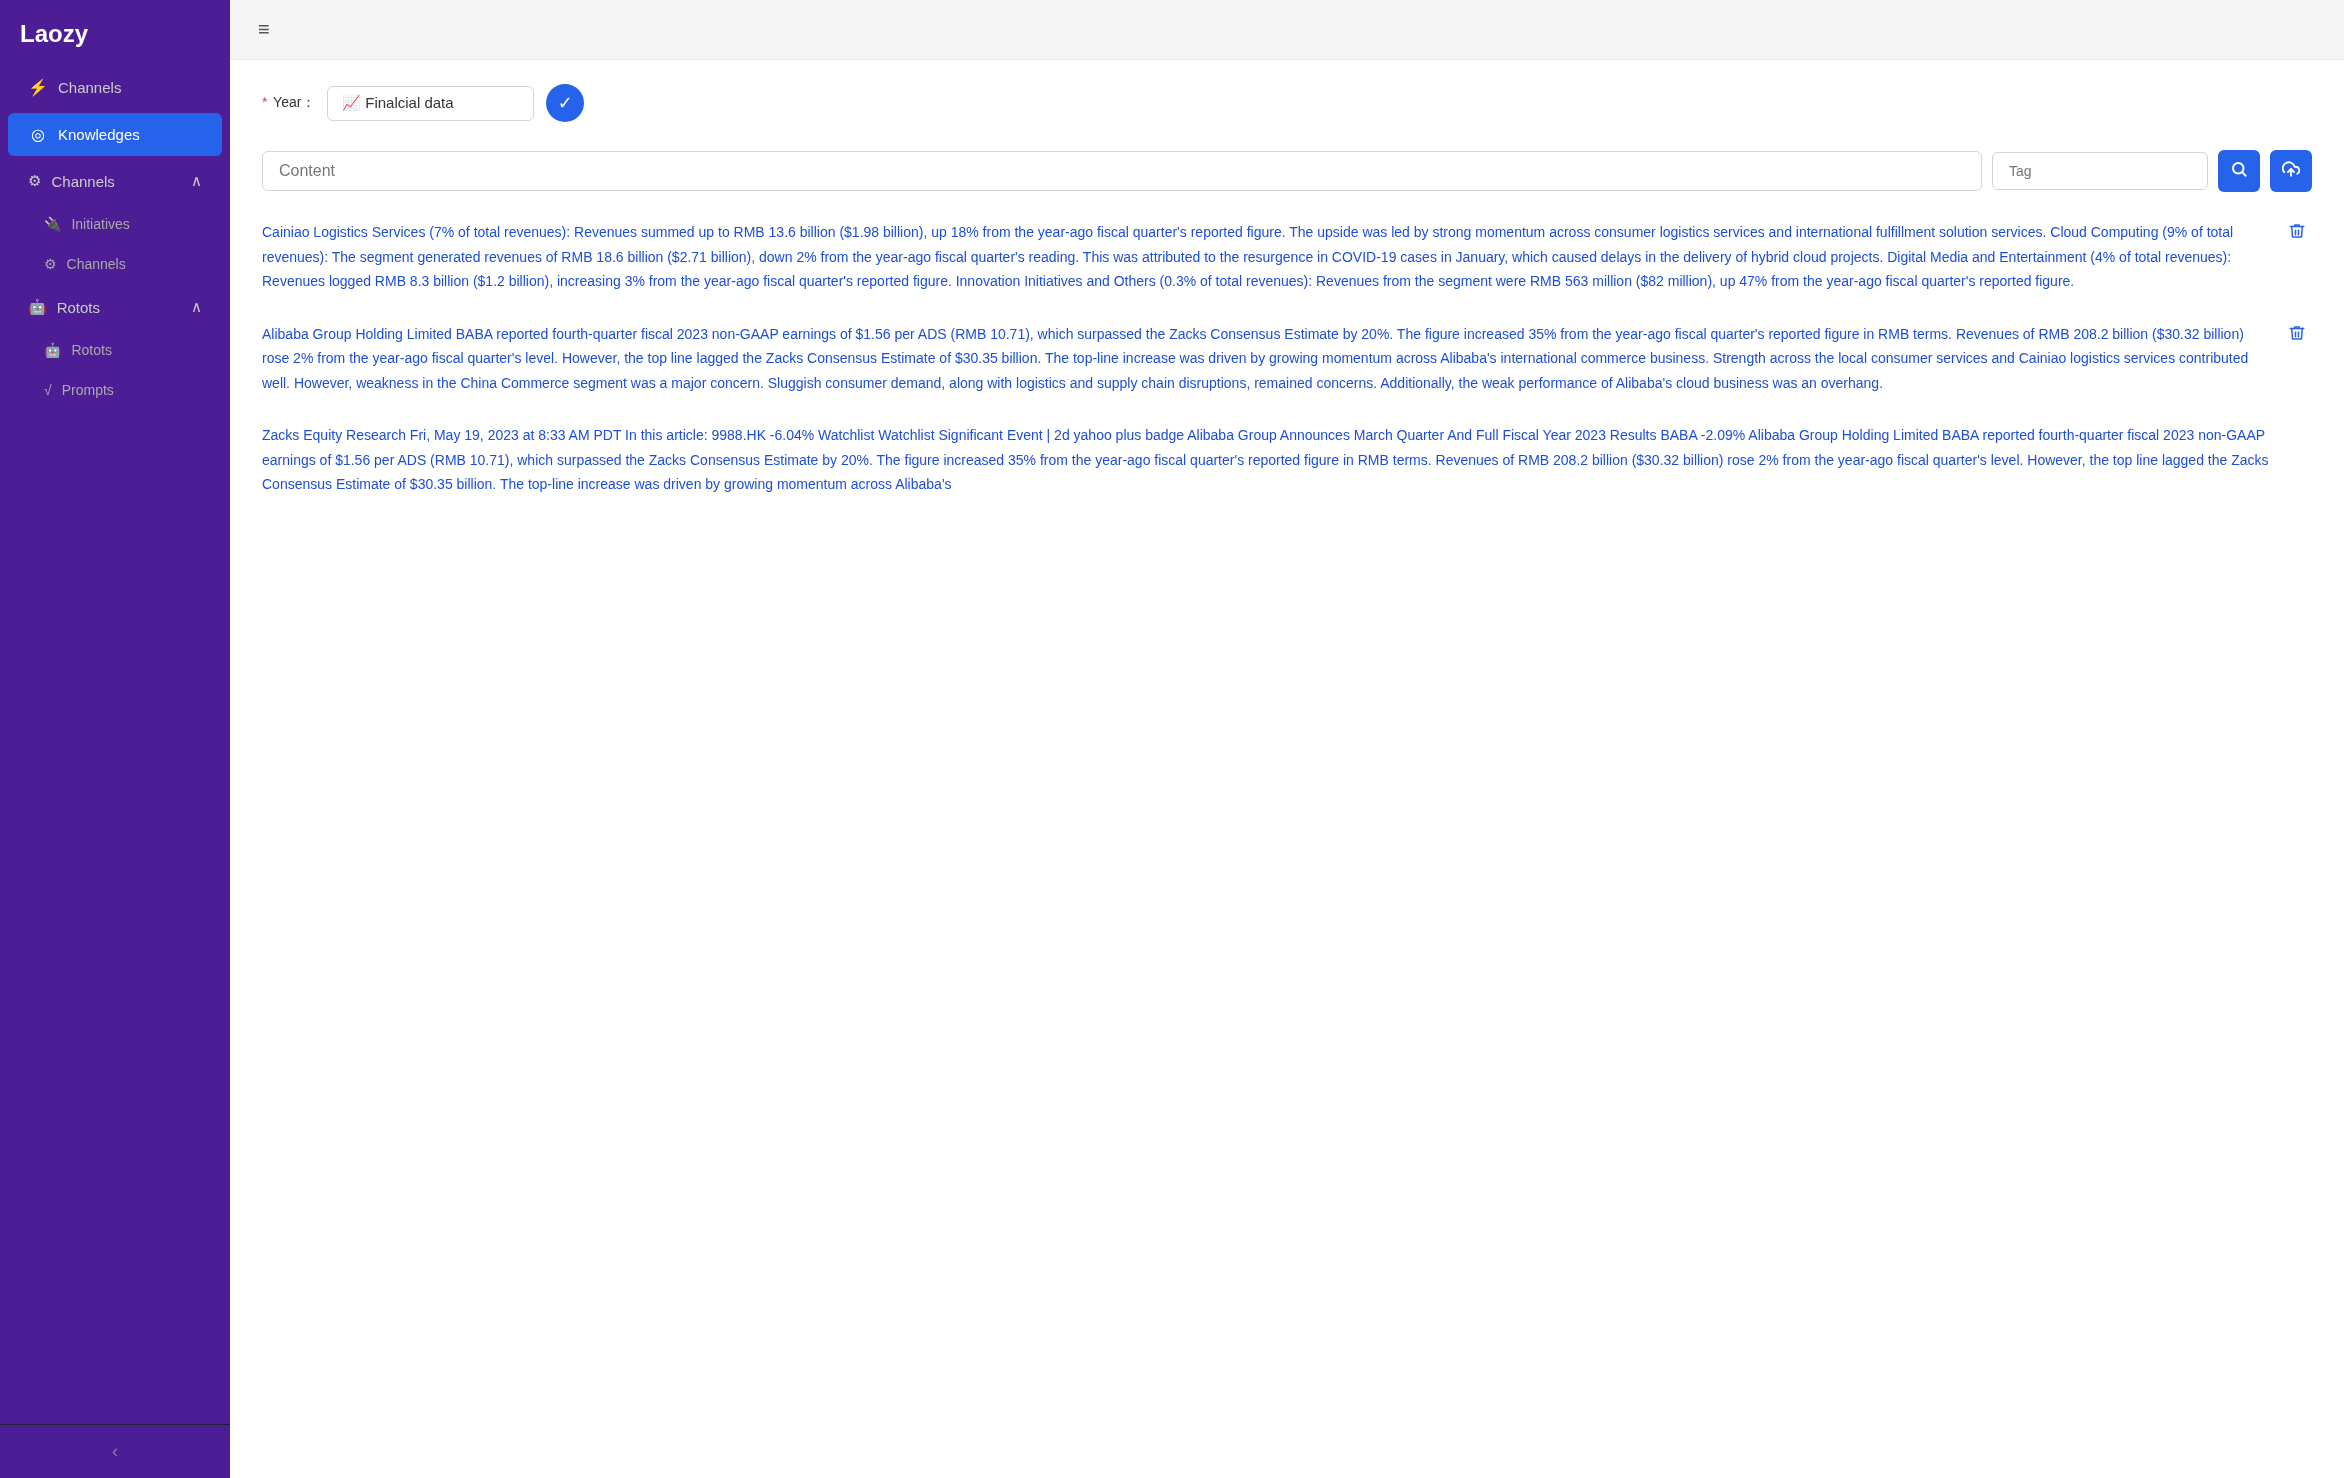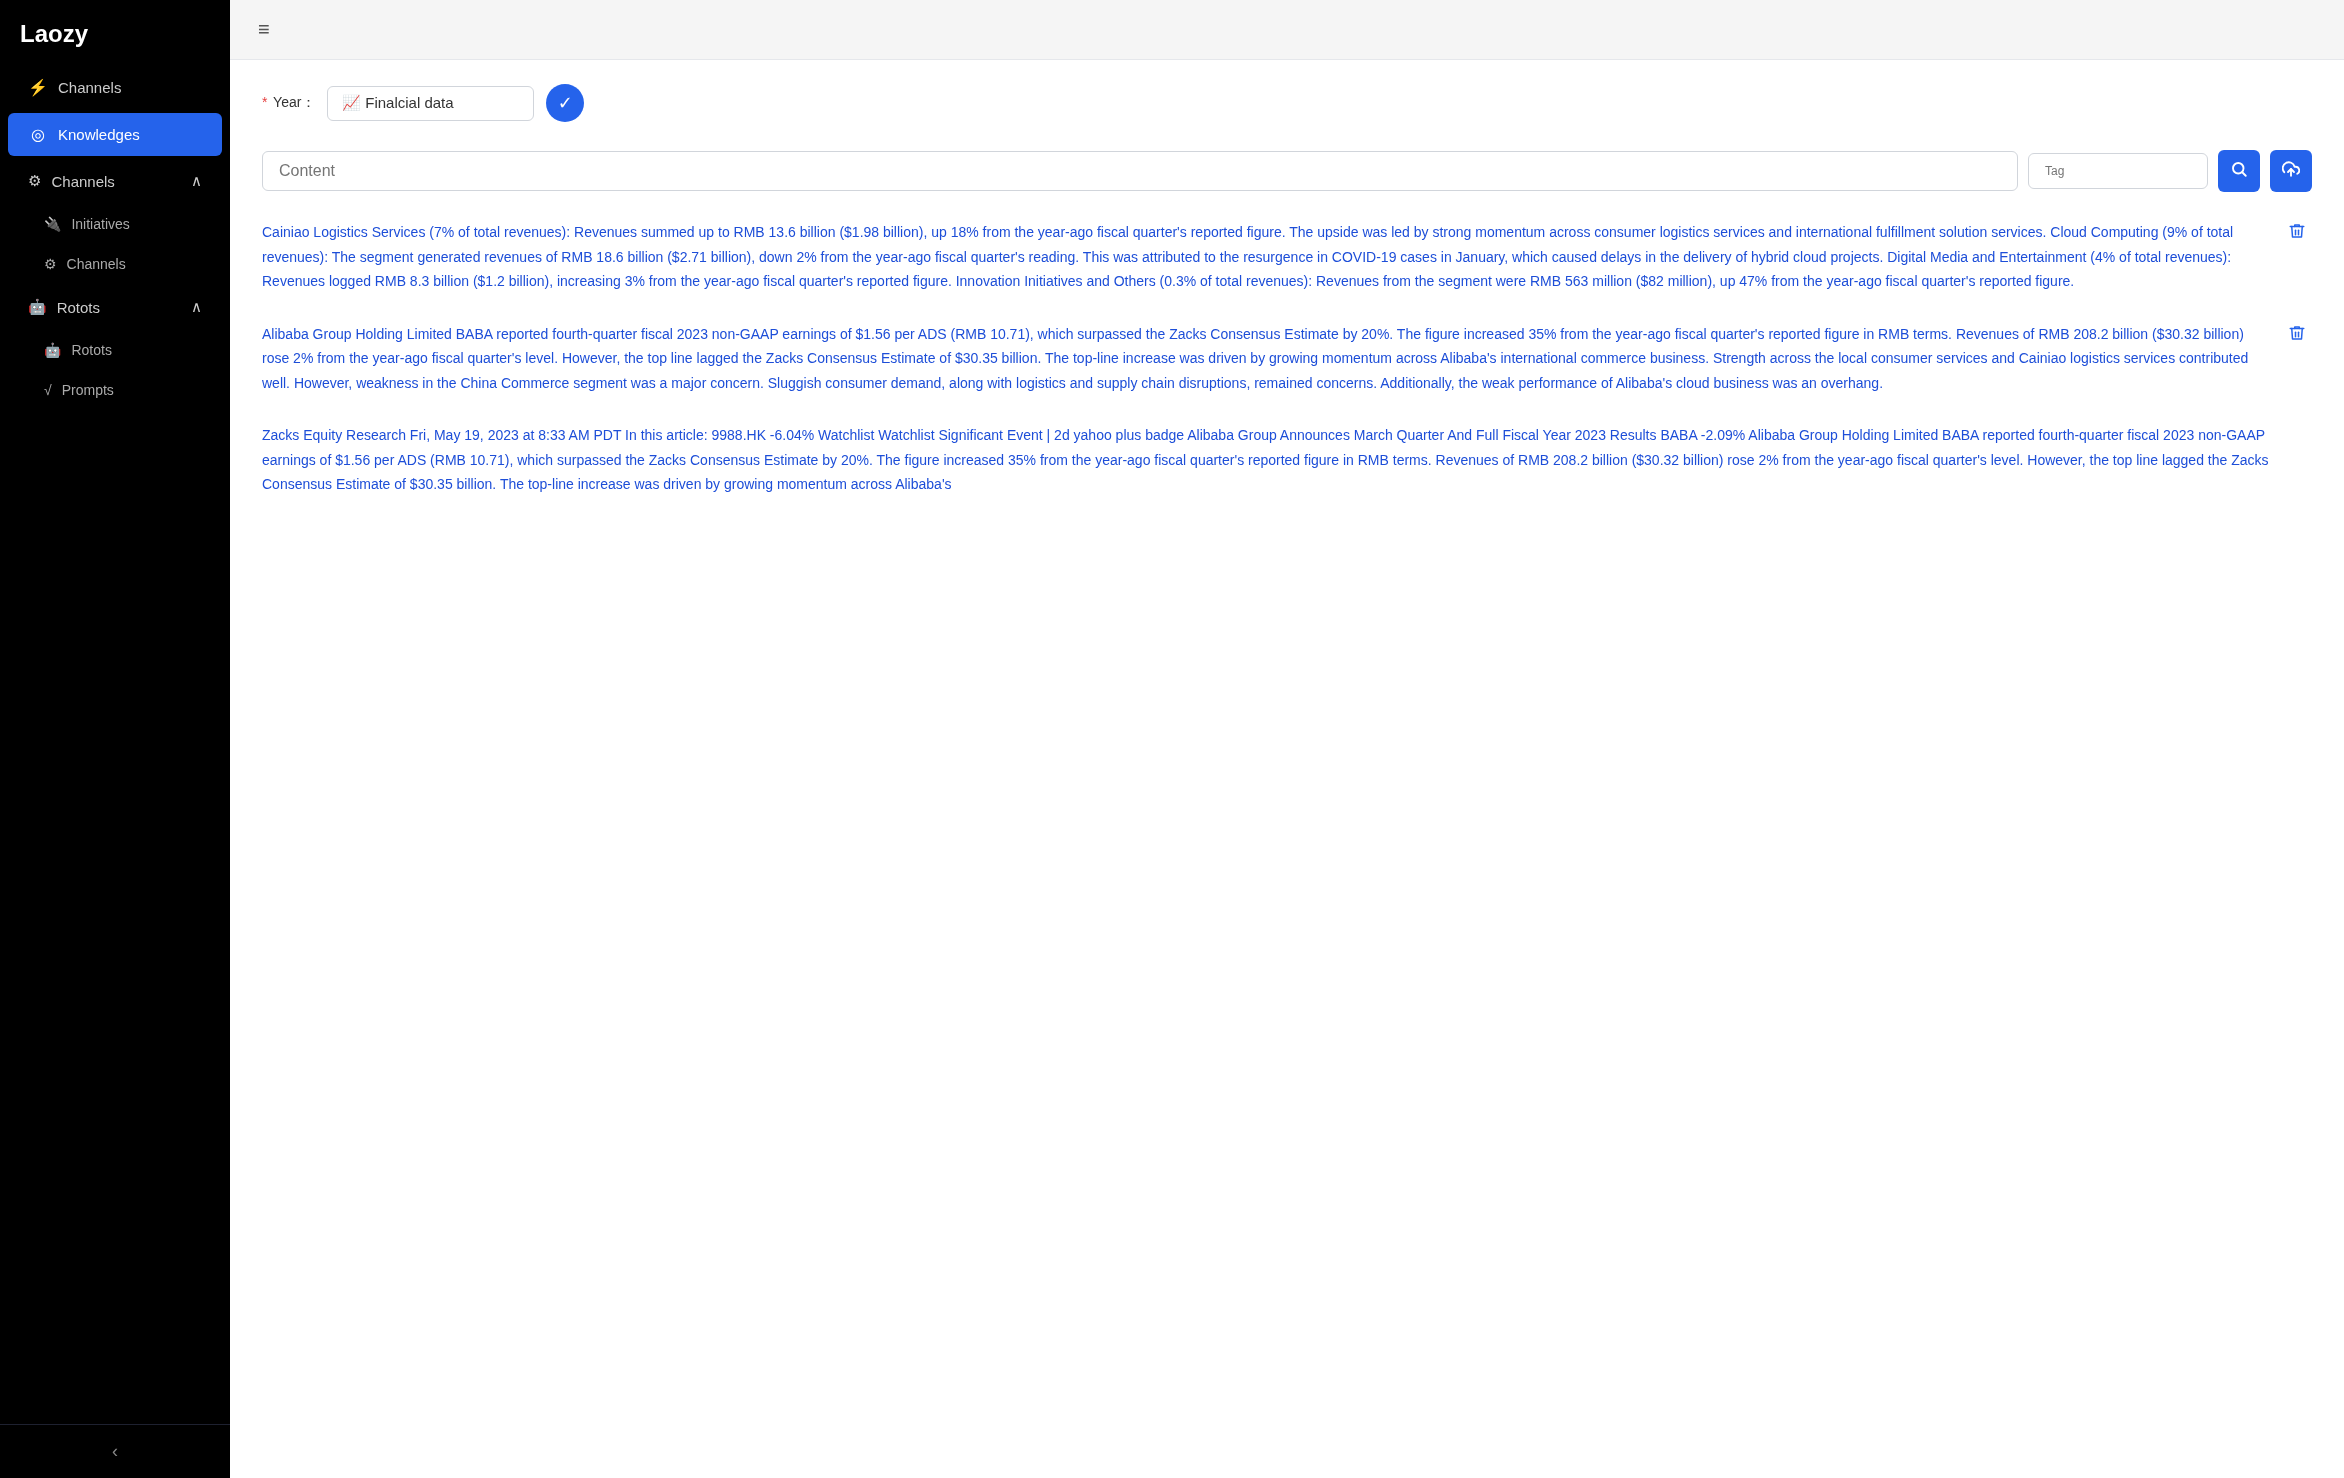--- a/index.html
+++ b/index.html
@@ -2,21 +2,21 @@
 <html><head>
   <meta charset="utf-8">
   <style>
     * { box-sizing: border-box; margin: 0; padding: 0; }
     body { font-family: -apple-system, BlinkMacSystemFont, 'Segoe UI', sans-serif; display: flex; height: 100vh; overflow: hidden; background: #f5f5f5; }
 
     
     .sidebar {
       width: 230px;
       min-width: 230px;
-      background: #000000;
+      background: #4c1d95;
       color: #fff;
       display: flex;
       flex-direction: column;
       height: 100vh;
       overflow-y: auto;
     }
     .sidebar-logo {
       padding: 20px 20px 16px 20px;
       font-size: 24px;
       font-weight: 700;
@@ -162,25 +162,25 @@
       flex: 1;
       border: 1px solid #d1d5db;
       border-radius: 6px;
       padding: 10px 16px;
       font-size: 16px;
       outline: none;
       color: #999;
       background: #fff;
     }
     .tag-input {
-      width: 180px;
+      width: 216px;
       border: 1px solid #d1d5db;
       border-radius: 6px;
       padding: 10px 16px;
-      font-size: 12px;
+      font-size: 14px;
       outline: none;
       color: #999;
       background: #fff;
     }
     .search-btn {
       width: 42px;
       height: 42px;
       background: #2563eb;
       border: none;
       border-radius: 6px;

